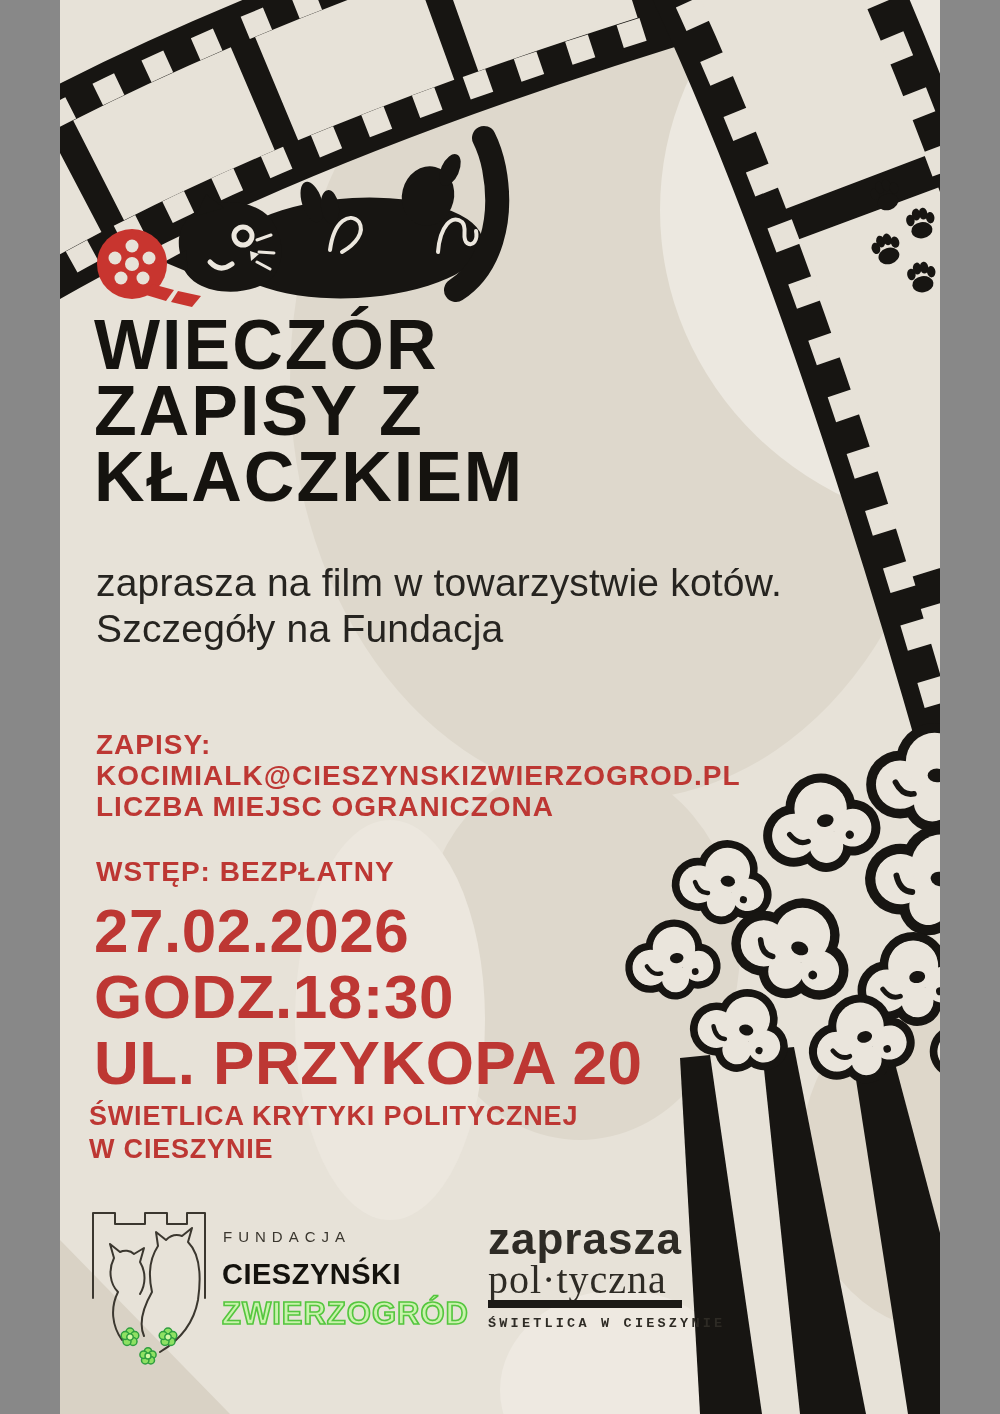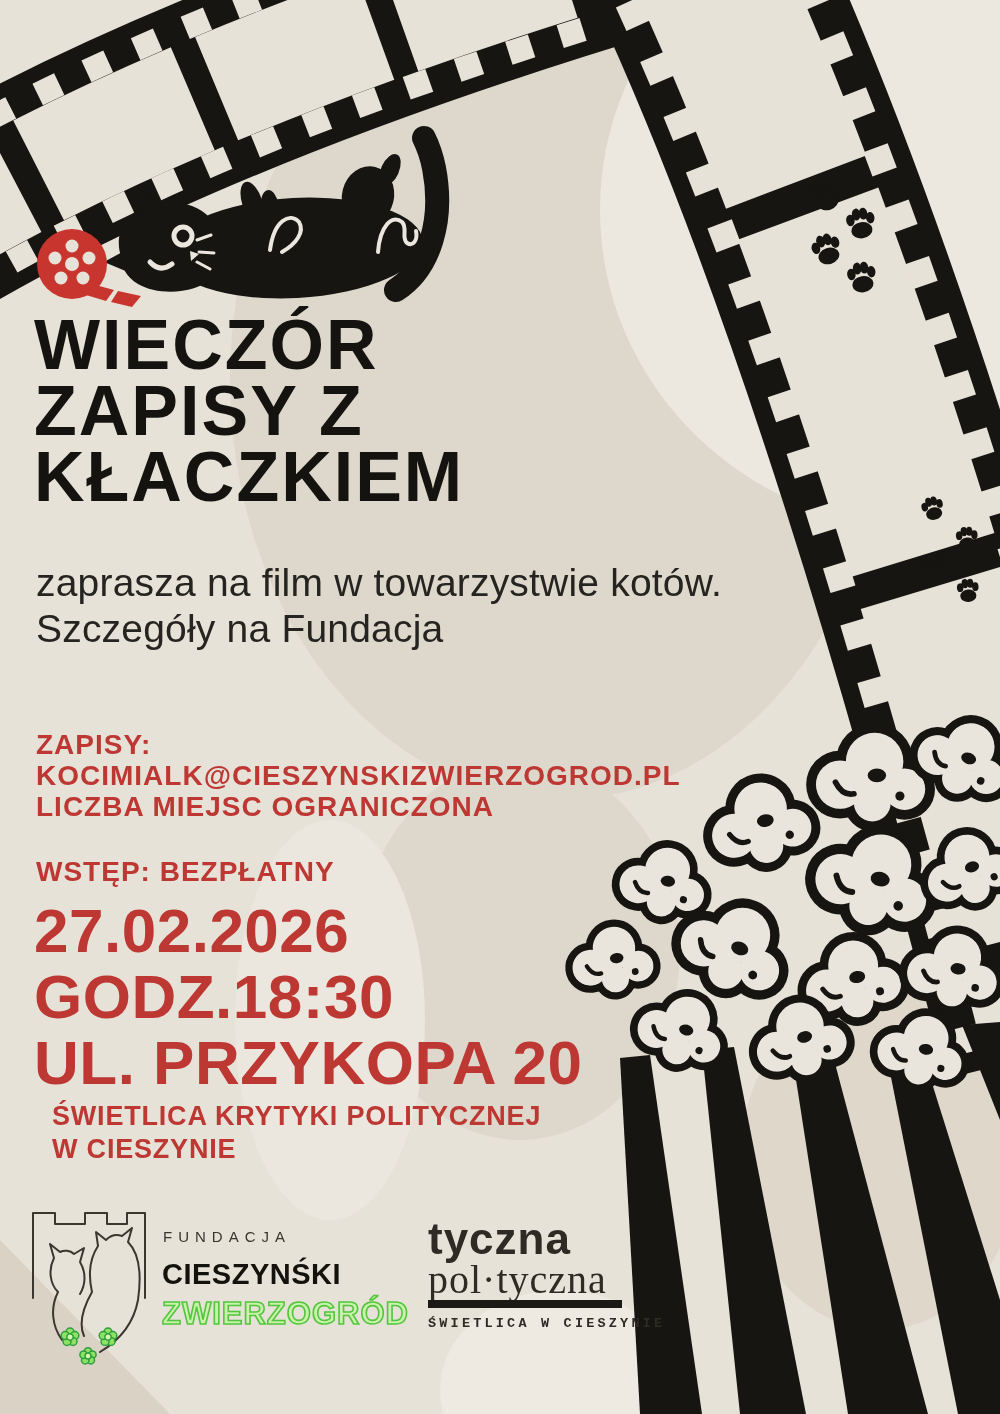--- a/index.html
+++ b/index.html
@@ -1,27 +1,27 @@
 <!DOCTYPE html>
 <html><head>
 <meta charset="utf-8">
 <style>
   html,body{margin:0;padding:0;}
   body{font-family:"Liberation Sans",sans-serif;background:#888;}
-  .poster{position:relative;width:1000px;height:1414px;overflow:hidden;background:#e7e2d8;margin:0 auto;}
+  .poster{position:relative;width:880px;height:1414px;overflow:hidden;background:#e7e2d8;margin:0 auto;}
   .abs{position:absolute;}
   svg.decor{position:absolute;left:0;top:0;width:1000px;height:1414px;}
   .txt{position:absolute;white-space:nowrap;}
   .title{left:34px;top:312px;font-size:70px;line-height:66px;font-weight:800;letter-spacing:2px;color:#15130f;}
   .intro{left:36px;top:560px;font-size:39px;line-height:46px;font-weight:400;color:#262420;letter-spacing:0.2px;}
   .red{color:#bd3733;}
   .signup{left:36px;top:729px;font-size:28px;line-height:31px;font-weight:700;letter-spacing:1px;}
   .admission{left:36px;top:856px;font-size:28px;font-weight:700;letter-spacing:1px;}
   .bigred{left:34px;top:898px;font-size:62px;line-height:66px;font-weight:800;letter-spacing:0.5px;}
-  .venue{left:52px;top:1100px;font-size:27px;line-height:33px;font-weight:700;letter-spacing:0.8px;}
+  .venue{left:29px;top:1100px;font-size:27px;line-height:33px;font-weight:700;letter-spacing:0.8px;}
   .fund-top{left:163px;top:1228px;font-size:15px;letter-spacing:6px;font-weight:500;color:#3a362e;}
   .fund-name{left:162px;top:1258px;font-size:29px;font-weight:700;color:#14120d;letter-spacing:0.5px;}
   .fund-sub{left:162px;top:1296px;font-size:31px;font-weight:800;letter-spacing:1px;
             color:#c9f3ac;-webkit-text-stroke:1.6px #54c63e;}
   .kp-1{left:428px;top:1214px;font-size:44px;font-weight:800;color:#2e2b25;letter-spacing:1px;}
   .kp-2{left:428px;top:1256px;font-size:40px;font-family:"Liberation Serif",serif;color:#2e2b25;letter-spacing:1px;}
   .kp-bar{left:428px;top:1300px;width:194px;height:8px;background:#1c1a16;}
   .kp-sub{left:428px;top:1316px;font-size:13.5px;font-weight:600;letter-spacing:3.2px;color:#2e2b25;font-family:Liberation Mono, monospace;}
 </style>
 </head>
@@ -219,18 +219,18 @@
 
   <div class="txt venue red">
     <div>ŚWIETLICA KRYTYKI POLITYCZNEJ</div>
     <div>W CIESZYNIE</div>
   </div>
 
   <div class="txt fund-top">FUNDACJA</div>
   <div class="txt fund-name">CIESZYNŚKI</div>
   <div class="txt fund-sub">ZWIERZOGRÓD</div>
 
-  <div class="txt kp-1">tyczna</div>
+  <div class="txt kp-1">zaprasza</div>
   <div class="txt kp-2">pol·tyczna</div>
   <div class="abs kp-bar"></div>
   <div class="txt kp-sub">ŚWIETLICA W CIESZYNIE</div>
 
 </div>
 
 </body></html>

